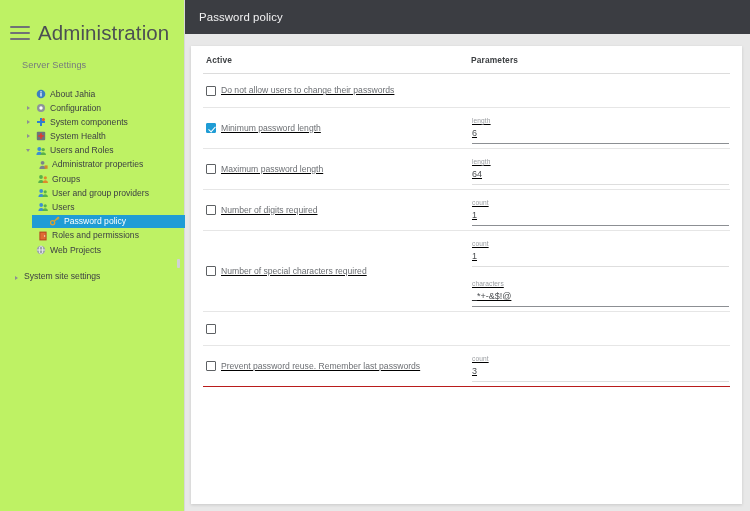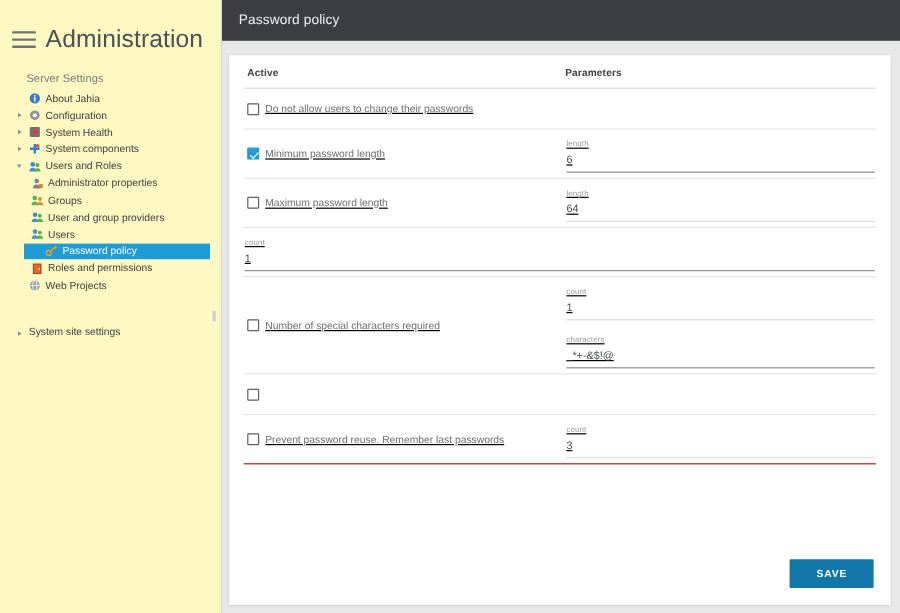--- a/index.html
+++ b/index.html
@@ -9,21 +9,21 @@
     overflow: hidden;
     background: #ffffff;
     font-family: "Liberation Sans", sans-serif;
     -webkit-font-smoothing: antialiased;
   }
   #app { position: relative; width: 750px; height: 511px; display: flex; }
 
   
   #sidebar {
     width: 185px; height: 511px;
-    background: #fef9c3;
+    background: #bef264;
     border-right: 1px solid #d8d8d8;
     position: relative;
     flex: 0 0 185px;
   }
   .brand {
     display: flex; align-items: center;
     padding: 18px 0 0 10px;
     height: 48px;
   }
   .hamburger { width: 20px; height: 14px; position: relative; margin-right: 8px; flex: 0 0 20px; }
@@ -37,21 +37,21 @@
   .brand-title {
     font-size: 20.5px; color: #4c4f53; font-weight: 400;
     letter-spacing: .1px; line-height: 1;
   }
 
   .section-label {
     font-size: 9.2px; color: #76797d; padding: 12px 0 5px 22px;
     letter-spacing: .1px;
   }
 
-  .tree { padding: 0; margin: 0; list-style: none; }
+  .tree { padding: 0; margin: 12px; list-style: none; }
   .node {
     display: flex; align-items: center;
     height: 13.6px; margin: 0 0 0.6px 0;
     font-size: 8.6px; color: #3d4043;
     white-space: nowrap; cursor: default;
     position: relative;
   }
   .node.depth0 { padding-left: 24px; }
   .node.depth1 { padding-left: 26px; }
   .node.selected {
@@ -204,36 +204,36 @@
               <circle cx="5" cy="5" r="4" fill="#8d9499"></circle>
               <circle cx="5" cy="5" r="1.7" fill="#fff"></circle>
             </svg>
           </span>
           <span class="node-label">Configuration</span>
         </li>
         <li class="node depth0">
           <span class="arrow"></span>
           <span class="ic">
             <svg width="10" height="10" viewBox="0 0 10 10">
+              <path d="M1 4h3V1h2v3h3v2H6v3H4V6H1z" fill="#2f7fd0"></path>
+              <circle cx="7.4" cy="2.6" r="1.6" fill="#e05a2b"></circle>
+            </svg>
+          </span>
+          <span class="node-label">System components</span>
+        </li>
+        <li class="node depth0">
+          <span class="arrow"></span>
+          <span class="ic">
+            <svg width="10" height="10" viewBox="0 0 10 10">
               <rect x="0.8" y="0.8" width="8.4" height="8.4" rx="1" fill="#6d7479"></rect>
               <rect x="2.2" y="4.2" width="5.6" height="1.6" fill="#e03b2f"></rect>
               <rect x="4.2" y="2.2" width="1.6" height="5.6" fill="#e03b2f"></rect>
             </svg>
           </span>
           <span class="node-label">System Health</span>
-        </li>
-        <li class="node depth0">
-          <span class="arrow"></span>
-          <span class="ic">
-            <svg width="10" height="10" viewBox="0 0 10 10">
-              <path d="M1 4h3V1h2v3h3v2H6v3H4V6H1z" fill="#2f7fd0"></path>
-              <circle cx="7.4" cy="2.6" r="1.6" fill="#e05a2b"></circle>
-            </svg>
-          </span>
-          <span class="node-label">System components</span>
         </li>
         <li class="node depth0">
           <span class="arrow open"></span>
           <span class="ic">
             <svg width="10" height="10" viewBox="0 0 10 10">
               <circle cx="3.3" cy="3" r="2" fill="#3d8fd0"></circle>
               <path d="M0.4 9c0-2 1.3-3.2 2.9-3.2S6.2 7 6.2 9z" fill="#3d8fd0"></path>
               <circle cx="7.2" cy="3.6" r="1.7" fill="#58b24a"></circle>
               <path d="M4.4 9c0-1.8 1.2-2.8 2.8-2.8S10 7.2 10 9z" fill="#58b24a"></path>
             </svg>
@@ -368,20 +368,26 @@
               </label>
             </div>
             <div class="cell-params">
               <div class="field">
                 <div class="field-label">length</div>
                 <div class="field-value">64</div>
               </div>
             </div>
           </div>
           <div class="row">
+            <div class="cell-active">
+              <label class="cb-wrap">
+                <span class="cb"></span>
+                <span class="cb-label">Number of digits required</span>
+              </label>
+            </div>
             <div class="cell-params">
               <div class="field">
                 <div class="field-label">count</div>
                 <div class="field-value strong">1</div>
               </div>
             </div>
           </div>
           <div class="row">
             <div class="cell-active">
               <label class="cb-wrap">
@@ -417,19 +423,16 @@
             </div>
             <div class="cell-params">
               <div class="field">
                 <div class="field-label">count</div>
                 <div class="field-value">3</div>
               </div>
             </div>
           </div>
         </div>
 
-      <div class="card-footer">
-        <button class="save-btn">SAVE</button>
-      </div>
 
     </div>
   </div>
 </div>
 
 </body></html>

